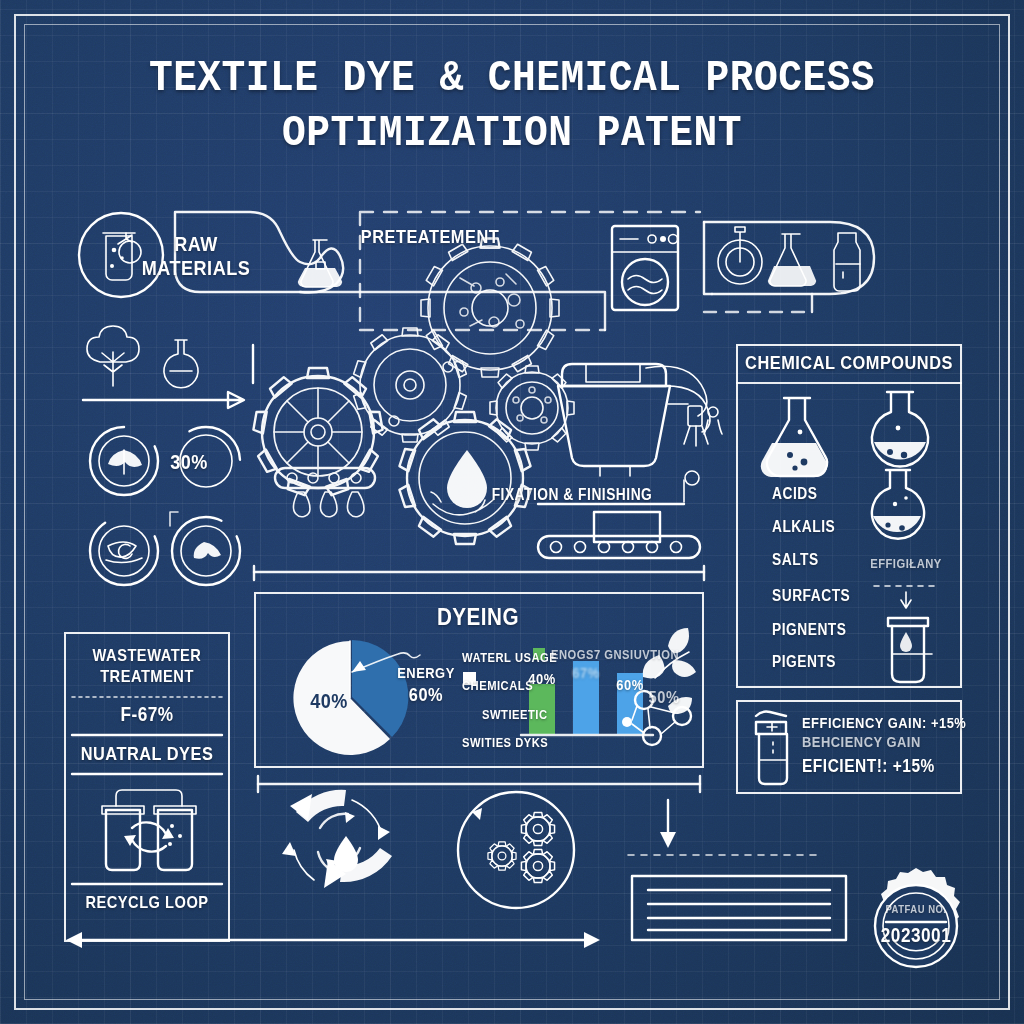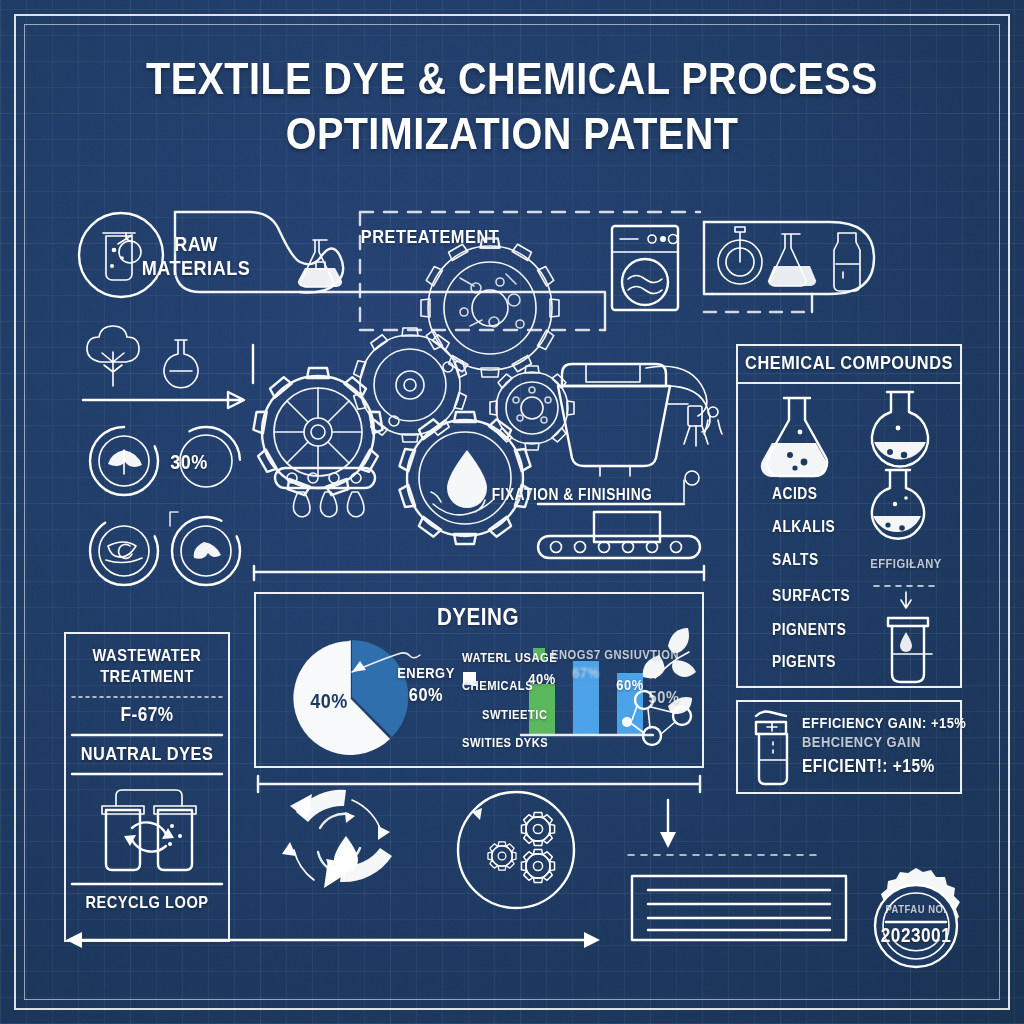--- a/index.html
+++ b/index.html
@@ -22,21 +22,21 @@
       radial-gradient(ellipse at 38% 32%, #244070 0%, #1e3a62 52%, #18304f 100%);
   }
   #grain { position:absolute; inset:0; opacity:.16; mix-blend-mode:overlay; }
   
   .frame-outer { position:absolute; left:14px; top:14px; right:14px; bottom:14px;
     border:2px solid rgba(255,255,255,.85); }
   .frame-inner { position:absolute; left:24px; top:24px; right:24px; bottom:24px;
     border:1px solid rgba(255,255,255,.55); }
   .layer { position:absolute; inset:0; }
   
-  #title { position:absolute; left:0; right:0; top:56px; text-align:center; }
+  #title { position:absolute; left:0; right:0; top:56px; text-align:center;font-family:Liberation Mono, monospace; }
   #title .ln { display:block; font-weight:bold; color:#ffffff;
     letter-spacing:.5px; line-height:1.0; text-shadow:0 2px 4px rgba(0,0,0,.35); }
   #title .l1 { font-size:45px; transform:scaleX(.88); }
   #title .l2 { font-size:45px; transform:scaleX(.88); margin-top:10px; }
   
   .lbl { position:absolute; font-weight:bold; color:#ffffff;
     letter-spacing:.6px; transform:scaleX(.86); transform-origin:left center;
     white-space:nowrap; text-shadow:0 1px 3px rgba(0,0,0,.4); }
   .lbl.ctr { transform-origin:center center; }
   .panel { position:absolute; border:2px solid rgba(255,255,255,.92); }

